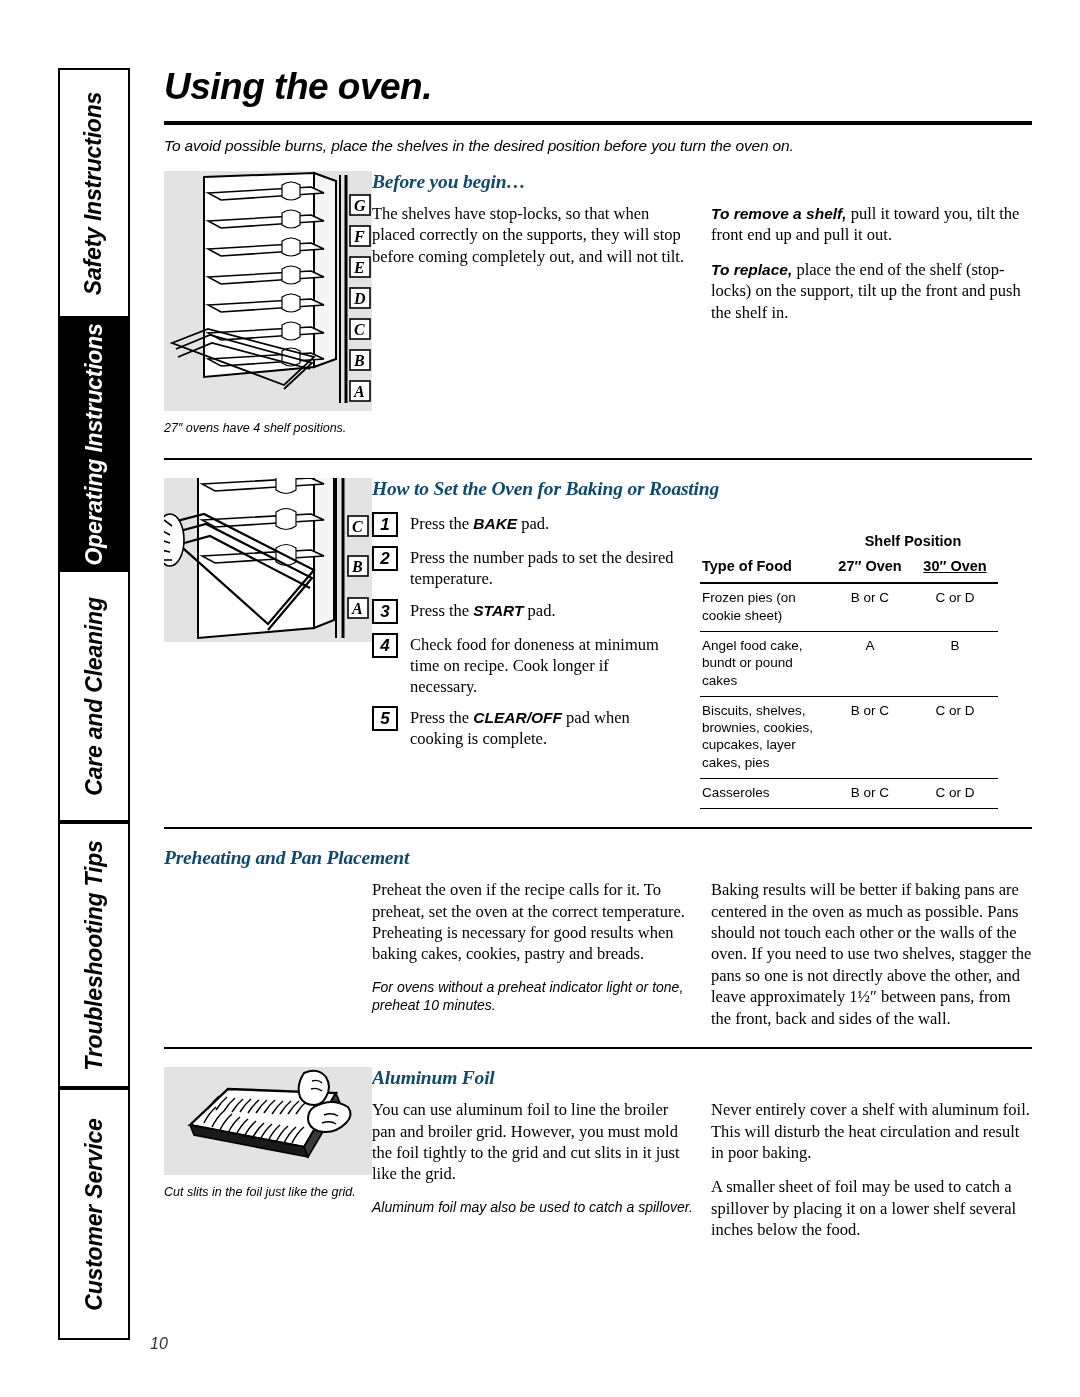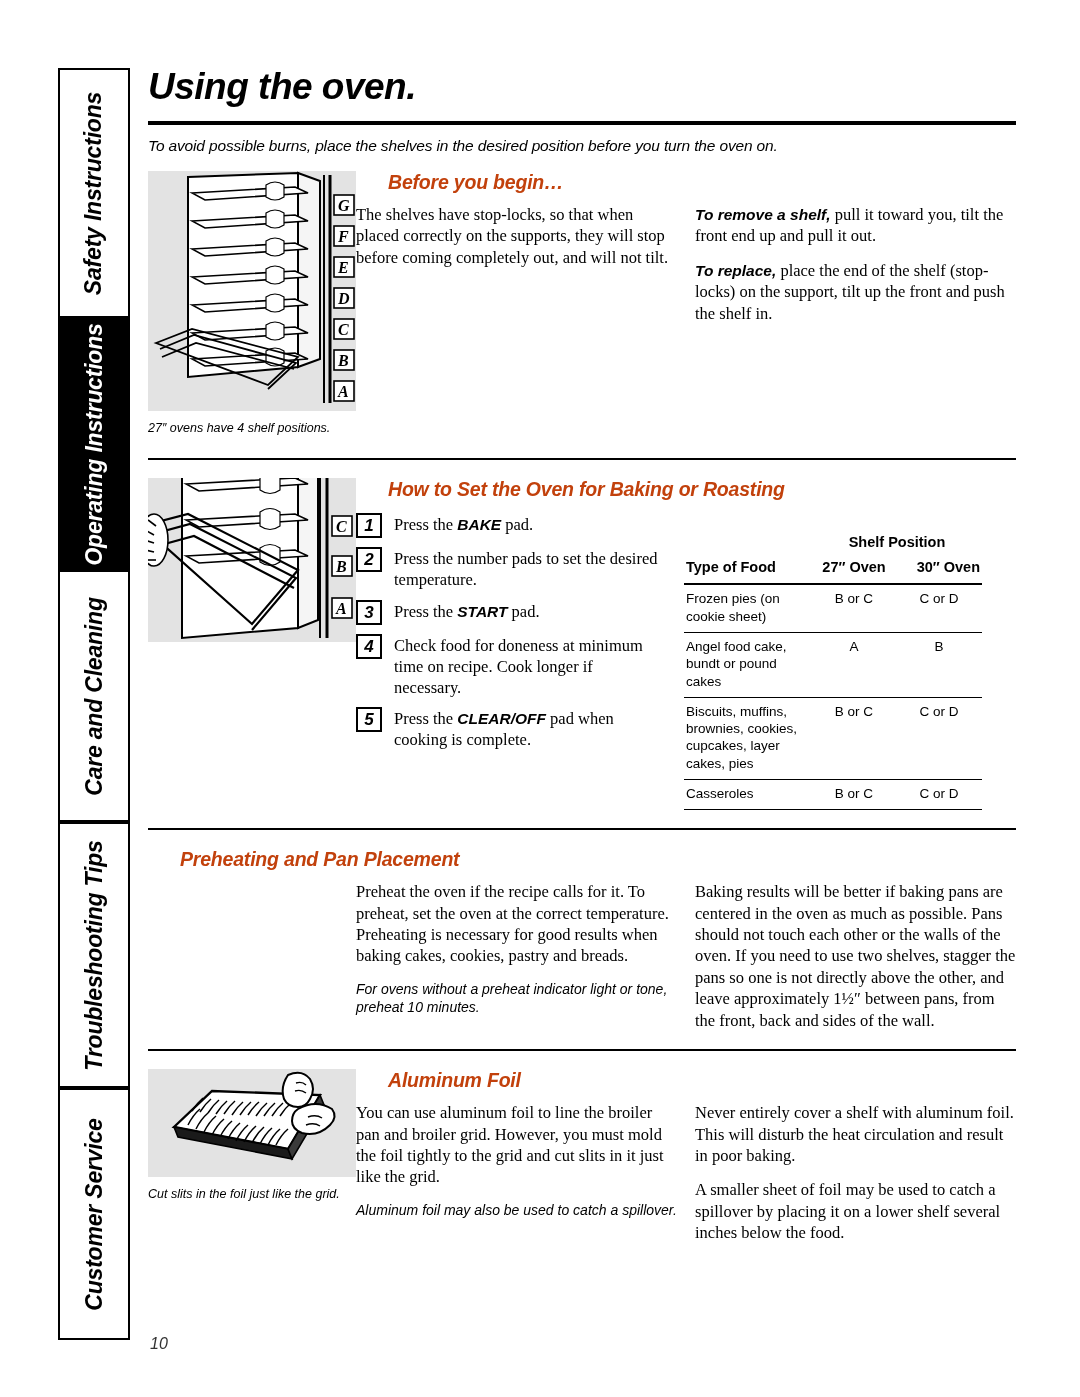--- a/index.html
+++ b/index.html
@@ -44,21 +44,21 @@
     font-style: italic;
     font-size: 23px;
     letter-spacing: -0.2px;
     color: #000;
   }
   .side-tab.active .side-tab-label { color: #ffffff; }
 
   
   #content {
     position: absolute;
-    left: 148px;
+    left: 164px;
     top: 68px;
     width: 868px;
   }
 
   #page-title {
     font-family: "Liberation Sans", sans-serif;
     font-weight: bold;
     font-style: italic;
     font-size: 37px;
     letter-spacing: -0.5px;
@@ -107,28 +107,27 @@
     font-family: "Liberation Sans", sans-serif;
     font-style: italic;
     font-size: 12.5px;
     line-height: 1.32;
     color: #000;
     margin-top: 9px;
   }
   .fig-caption + .fig-caption { margin-top: 13px; }
 
   h2.sec-head {
-    font-family: Liberation Sans, sans-serif;
+    font-family: Liberation Serif, serif;
     font-weight: bold;
     font-style: italic;
     font-size: 19.5px;
-    color: #c2410c;
+    color: #0c4a6e;
     letter-spacing: -0.2px;
     margin-bottom: 10px;
-    padding-left: 32px;
   }
 
   .two-col {
     display: flex;
     gap: 18px;
   }
   .col { flex: 1 1 0; }
 
   p.body {
     font-family: "Liberation Serif", serif;
@@ -445,36 +444,36 @@
         <div class="col" style="flex:0 0 300px;">
           <table id="shelf-table">
             <thead>
               <tr>
                 <th class="col-type spanhead"></th>
                 <th class="spanhead" colspan="2">Shelf Position</th>
               </tr>
               <tr>
                 <th class="col-type">Type of Food</th>
                 <th class="col-27" style="text-align:center;">27″ Oven</th>
-                <th class="col-30" style="text-align:right;">30″ Oven</th>
+                <th class="col-30" style="text-align:center;text-decoration:underline;">30″ Oven</th>
               </tr>
             </thead>
             <tbody>
               <tr>
                 <td>Frozen pies (on cookie sheet)</td>
                 <td class="pos">B or C</td>
                 <td class="pos">C or D</td>
               </tr>
               <tr>
                 <td>Angel food cake, bundt or pound cakes</td>
                 <td class="pos">A</td>
                 <td class="pos">B</td>
               </tr>
               <tr>
-                <td>Biscuits, muffins, brownies, cookies, cupcakes, layer cakes, pies</td>
+                <td>Biscuits, shelves, brownies, cookies, cupcakes, layer cakes, pies</td>
                 <td class="pos">B or C</td>
                 <td class="pos">C or D</td>
               </tr>
               <tr>
                 <td>Casseroles</td>
                 <td class="pos">B or C</td>
                 <td class="pos">C or D</td>
               </tr>
             </tbody>
           </table>

